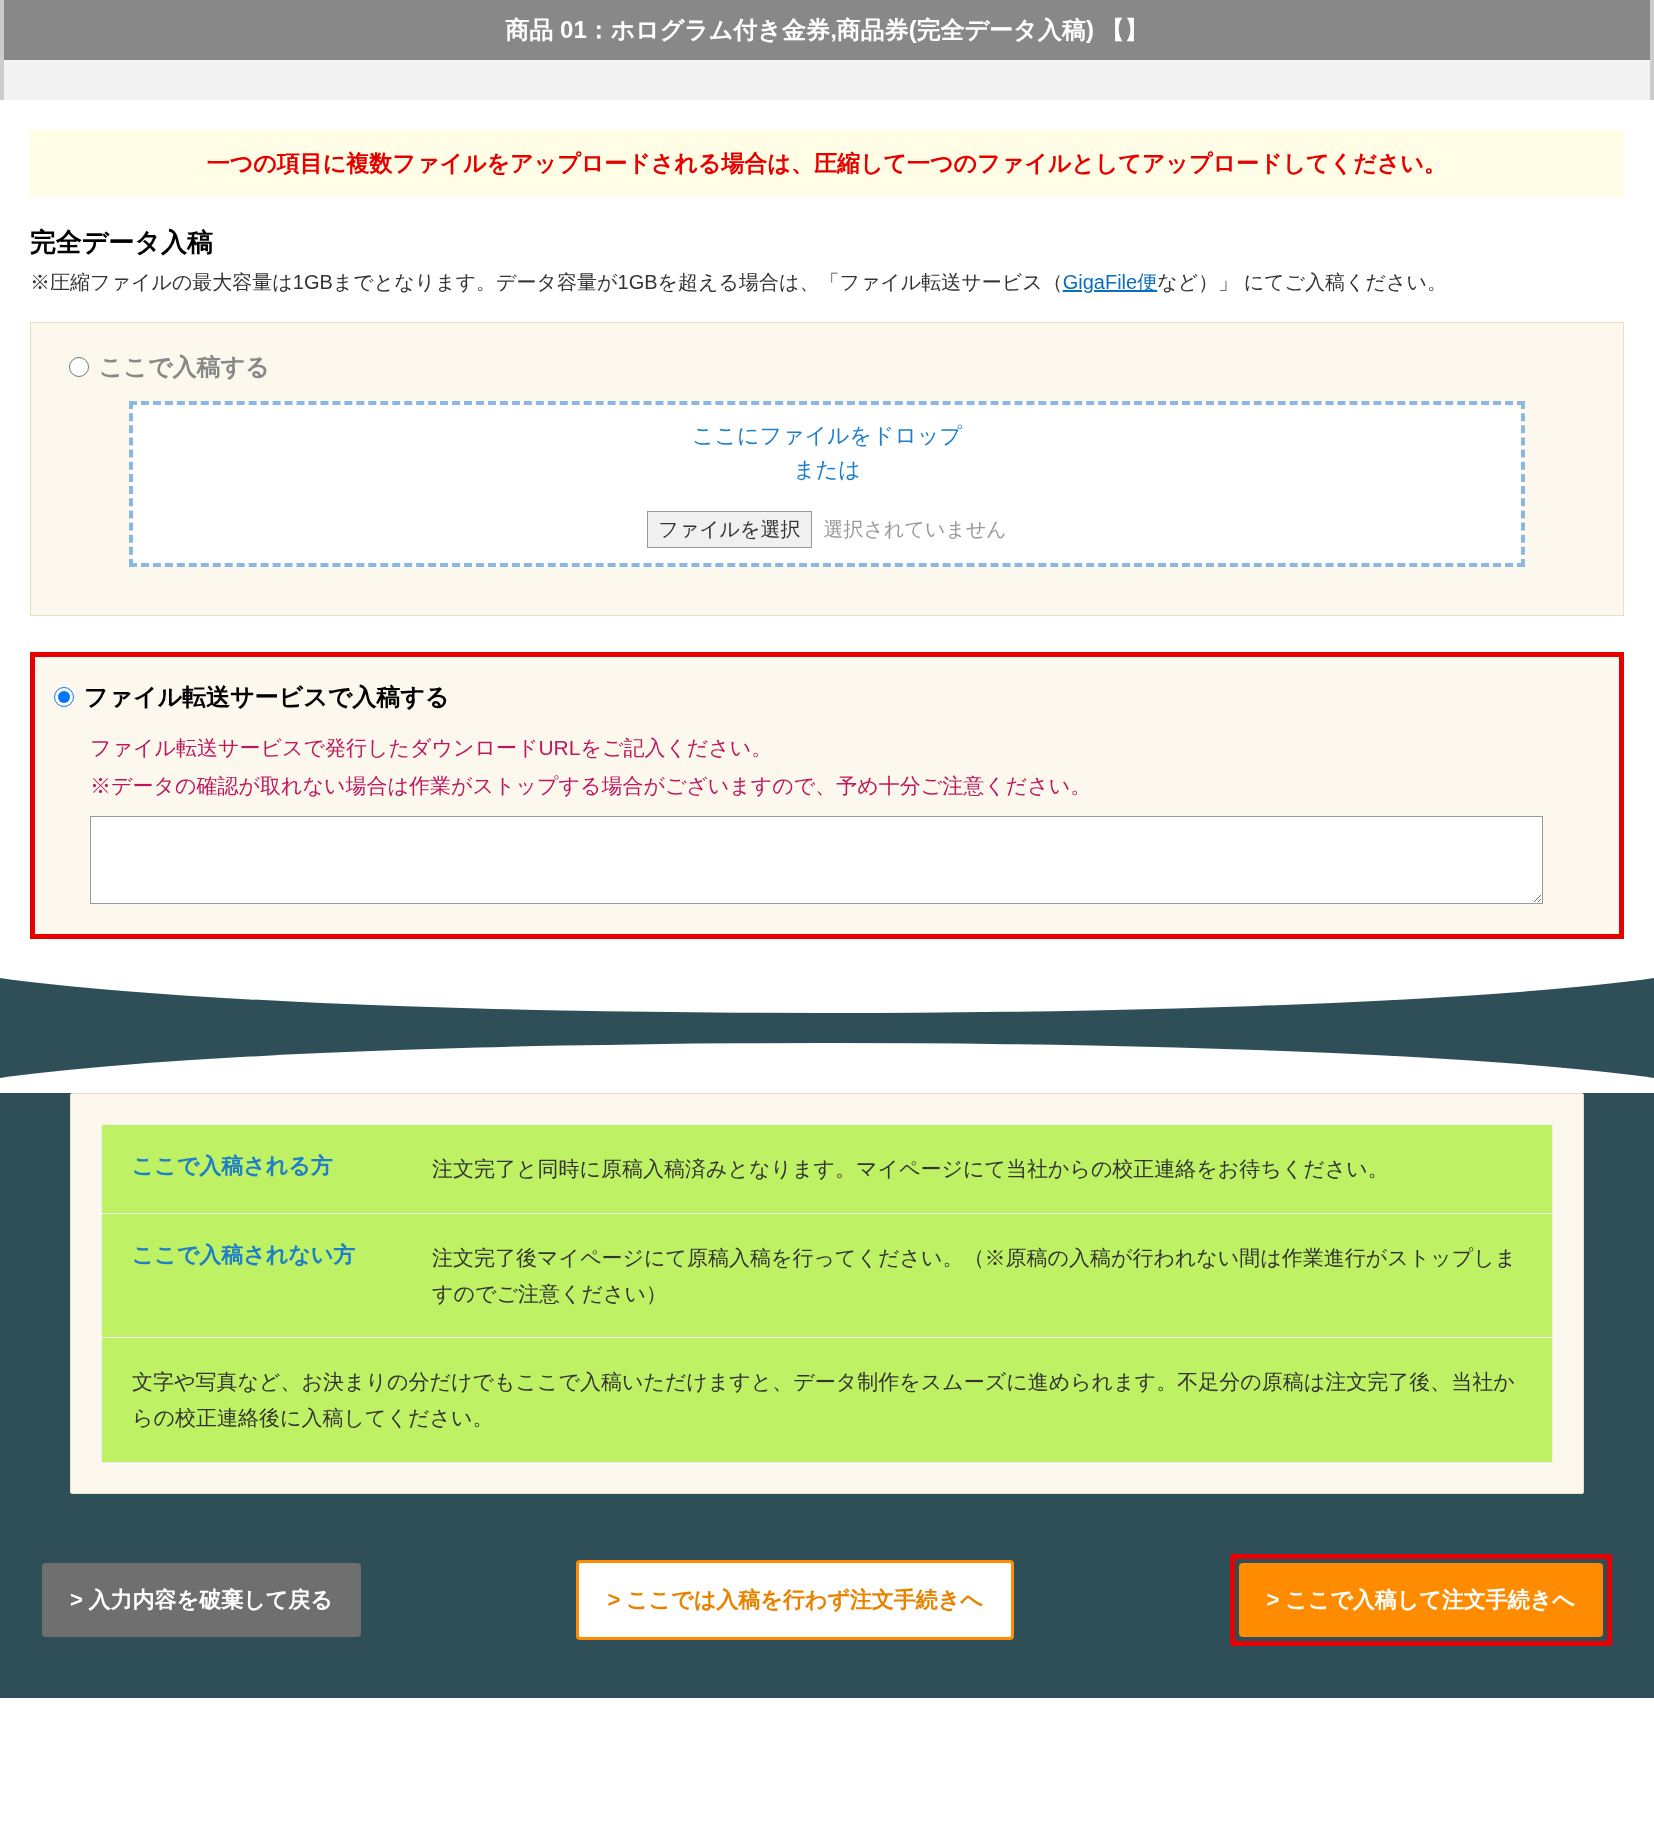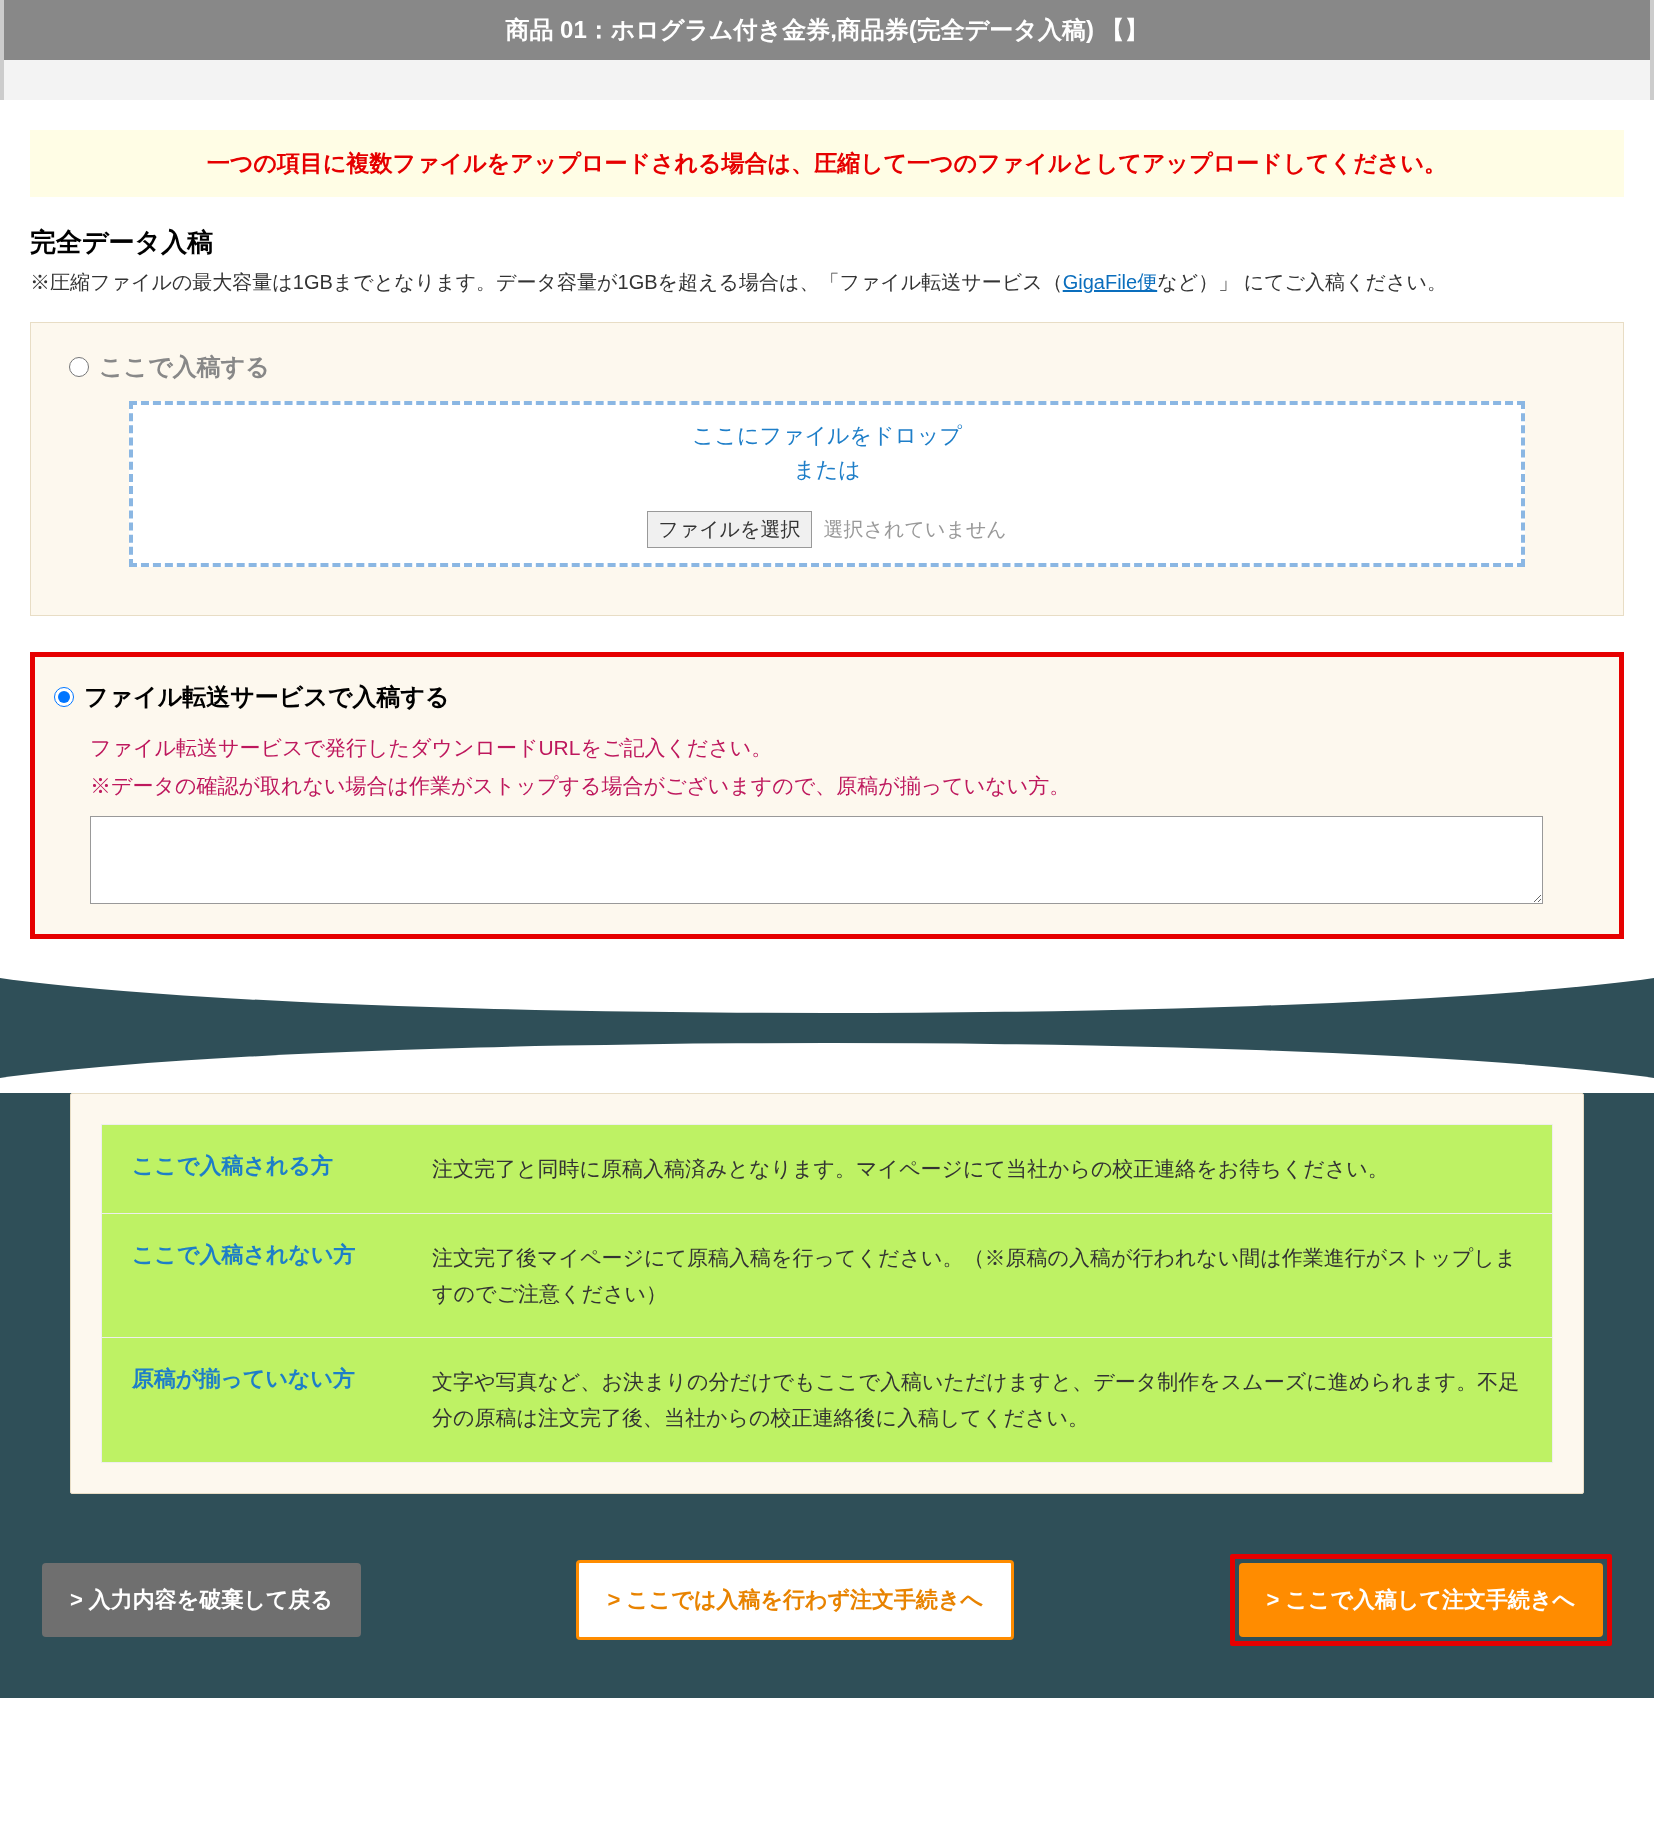--- a/index.html
+++ b/index.html
@@ -81,21 +81,21 @@
         </div>
       </div>
     </div>
 
     <div class="transfer-box">
       <div class="radio-row">
         <input type="radio" name="method" checked="" style="">
         <label>ファイル転送サービスで入稿する</label>
       </div>
       <div class="transfer-desc">ファイル転送サービスで発行したダウンロードURLをご記入ください。</div>
-      <div class="transfer-desc">※データの確認が取れない場合は作業がストップする場合がございますので、原稿が揃っていない方。</div>
+      <div class="transfer-desc">※データの確認が取れない場合は作業がストップする場合がございますので、予め十分ご注意ください。</div>
       <textarea class="transfer-textarea" style=""></textarea>
     </div>
   </div>
 
   <div class="wave-sep">
     <div class="wave top"></div>
     <div class="wave bot"></div>
   </div>
 
   <div class="lower">
@@ -103,21 +103,20 @@
       <div class="info-inner">
         <div class="info-row">
           <div class="info-label">ここで入稿される方</div>
           <div class="info-text">注文完了と同時に原稿入稿済みとなります。マイページにて当社からの校正連絡をお待ちください。</div>
         </div>
         <div class="info-row">
           <div class="info-label">ここで入稿されない方</div>
           <div class="info-text">注文完了後マイページにて原稿入稿を行ってください。（※原稿の入稿が行われない間は作業進行がストップしますのでご注意ください）</div>
         </div>
         <div class="info-row">
-          <div class="info-label">原稿が揃っていない方</div>
           <div class="info-text">文字や写真など、お決まりの分だけでもここで入稿いただけますと、データ制作をスムーズに進められます。不足分の原稿は注文完了後、当社からの校正連絡後に入稿してください。</div>
         </div>
       </div>
     </div>
 
     <div class="btn-row">
       <button class="btn btn-back">
         <span class="arrow">&gt;</span>
         <span>入力内容を破棄して戻る</span>
       </button>

